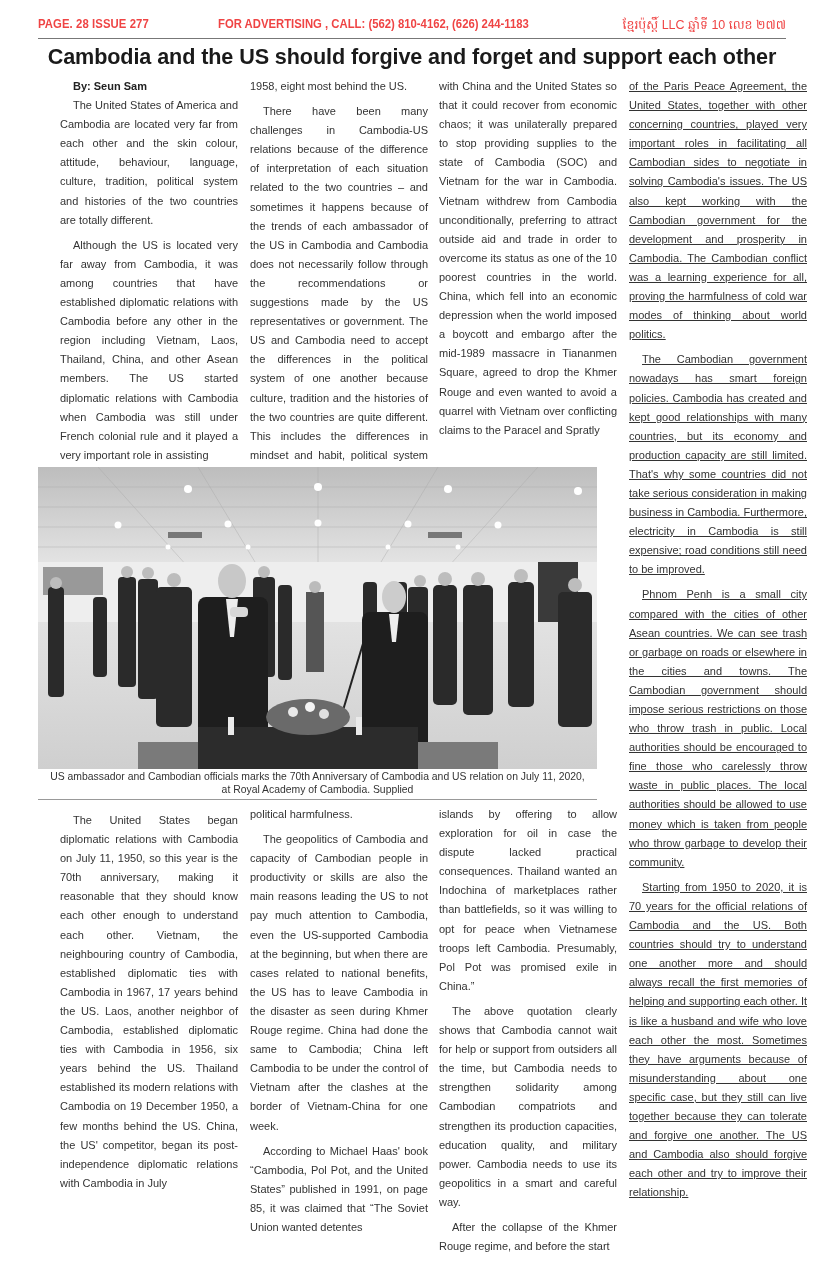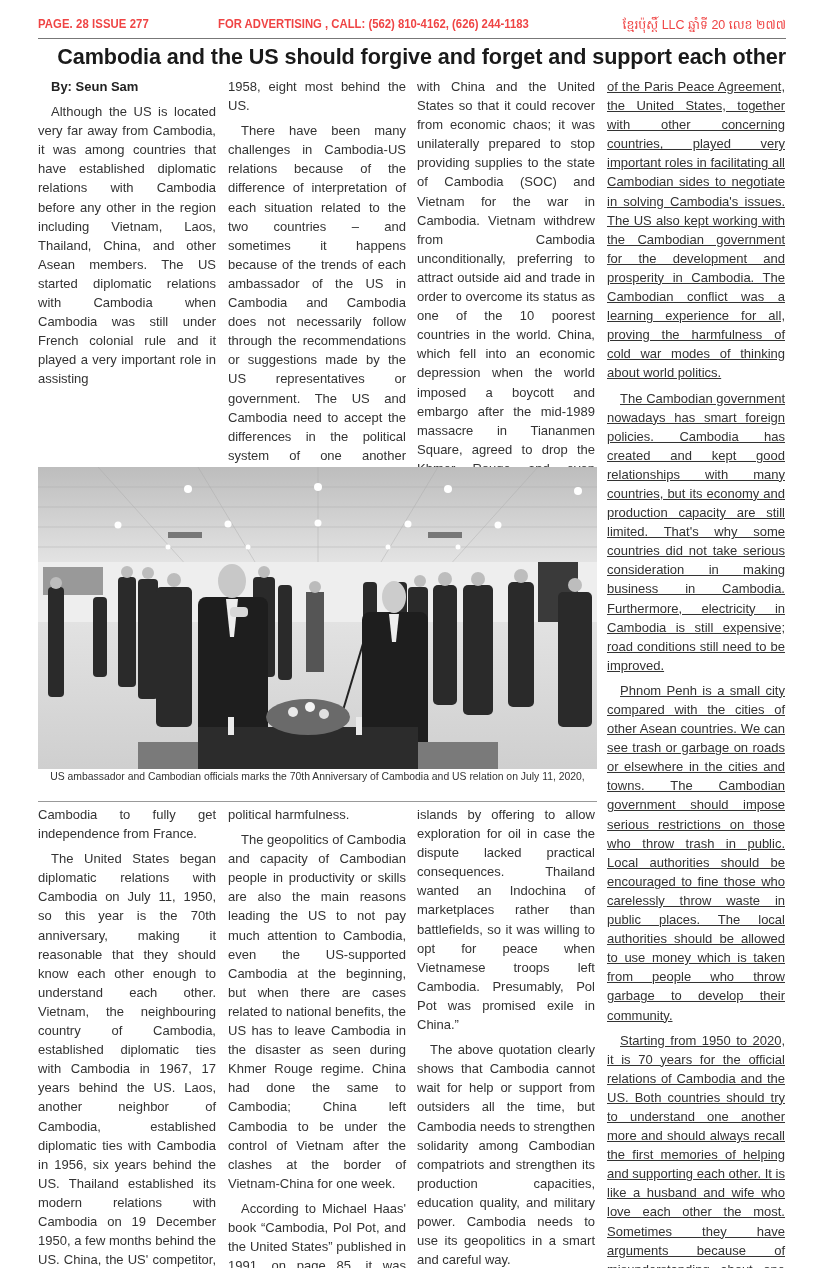--- a/index.html
+++ b/index.html
@@ -4,44 +4,45 @@
 <style>
   * { box-sizing: border-box; margin: 0; padding: 0; }
   html, body { width: 823px; height: 1268px; background: #ffffff; overflow: hidden; }
   body { position: relative; font-family: "Liberation Sans", sans-serif; color: #2a2a2a; }
 
   .header { position: absolute; left: 38px; top: 17px; width: 748px; height: 22px; border-bottom: 1px solid #777; display: flex; align-items: flex-start; padding-bottom: 4px; font-family: "Liberation Sans", sans-serif; font-size: 12.3px; color: #ef4444; }
   .header .page { font-weight: bold; letter-spacing: 0.1px; width: 180px; transform: scaleX(0.92); transform-origin: left; }
   .header .ad { font-weight: bold; flex: 1; transform: scaleX(0.92); transform-origin: left; margin-left: 0px; }
   .header .khmer { font-size: 12.5px; white-space: nowrap; text-align: right; }
 
-  .headline { position: absolute; left: 38px; top: 44px; width: 748px; text-align: right; font-family: "Liberation Sans", sans-serif; font-weight: bold; font-size: 21.6px; color: #1a1a1a; letter-spacing: -0.1px; white-space: nowrap; }
+  .headline { position: absolute; left: 38px; top: 44px; width: 748px; text-align: center; font-family: "Liberation Sans", sans-serif; font-weight: bold; font-size: 21.6px; color: #1a1a1a; letter-spacing: -0.1px; white-space: nowrap; }
 
-  .col { position: absolute; width: 178px; font-size: 13px; line-height: 19.1px; text-align: justify; color: #333; }
+  .col { position: absolute; width: 178px; font-size: 11px; line-height: 19.1px; text-align: justify; color: #333; margin-left: 22px; }
   .col p { text-indent: 13px; margin-bottom: 0; }
   .col p.noind { text-indent: 0; }
   .col p.gap { margin-top: 6px; }
   .byline { font-weight: bold; color: #222; text-indent: 13px; }
 
   .photo { position: absolute; left: 38px; top: 467px; width: 559px; height: 302px; overflow: hidden; background: #dcdcdc; }
-  .caption { position: absolute; left: 38px; top: 770px; width: 559px; text-align: center; font-size: 10.4px; line-height: 13px; color: #333; padding-bottom: 18px; border-bottom: 1px solid #999; }
+  .caption { position: absolute; left: 38px; top: 770px; width: 559px; text-align: center; font-size: 10.4px; line-height: 13px; color: #333; padding-bottom: 3px; border-bottom: 1px solid #999; }
 </style>
 </head>
 <body>
 
 <div class="header">
   <span class="page">PAGE. 28  ISSUE 277</span>
   <span class="ad">FOR ADVERTISING ,  CALL: (562) 810-4162, (626) 244-1183</span>
-  <span class="khmer">ខ្មែរប៉ុស្តិ៍ LLC ឆ្នាំទី 20  លេខ ២៧៧</span>
+  <span class="khmer">ខ្មែរប៉ុស្តិ៍ LLC ឆ្នាំទី 10  លេខ ២៧៧</span>
 </div>
 
 <h1 class="headline">Cambodia and the US should forgive and forget and support each other</h1>
 
 <div class="col" style="left:38px; top:77px;">
   <p class="byline">By: Seun Sam</p>
+  <p>The United States of America and Cambodia are located very far from each other and the skin colour, attitude, behaviour, language, culture, tradition, political system and histories of the two countries are totally different.</p>
   <p class="gap">Although the US is located very far away from Cambodia, it was among countries that have established diplomatic relations with Cambodia before any other in the region including Vietnam, Laos, Thailand, China, and other Asean members. The US started diplomatic relations with Cambodia when Cambodia was still under French colonial rule and it played a very important role in assisting</p>
 </div>
 
 <div class="col" style="left:228px; top:77px;">
   <p class="noind">1958, eight most behind the US.</p>
   <p class="gap">There have been many challenges in Cambodia-US relations because of the difference of interpretation of each situation related to the two countries – and sometimes it happens because of the trends of each ambassador of the US in Cambodia and Cambodia does not necessarily follow through the recommendations or suggestions made by the US representatives or government. The US and Cambodia need to accept the differences in the political system of one another because culture, tradition and the histories of the two countries are quite different. This includes the differences in mindset and habit, political system and</p>
 </div>
 
 <div class="col" style="left:417px; top:77px;">
   <p class="noind">with China and the United States so that it could recover from economic chaos; it was unilaterally prepared to stop providing supplies to the state of Cambodia (SOC) and Vietnam for the war in Cambodia. Vietnam withdrew from Cambodia unconditionally, preferring to attract outside aid and trade in order to overcome its status as one of the 10 poorest countries in the world. China, which fell into an economic depression when the world imposed a boycott and embargo after the mid-1989 massacre in Tiananmen Square, agreed to drop the Khmer Rouge and even wanted to avoid a quarrel with Vietnam over conflicting claims to the Paracel and Spratly</p>
@@ -147,24 +148,24 @@
     <circle cx="255" cy="245" r="5" fill="#e8e8e8"></circle>
       <circle cx="272" cy="240" r="5" fill="#f3f3f3"></circle>
       <circle cx="286" cy="247" r="5" fill="#e0e0e0"></circle>
     <rect x="190" y="250" width="6" height="18" fill="#eaeaea"></rect>
     <rect x="318" y="250" width="6" height="18" fill="#eaeaea"></rect>
   </svg>
 </div>
 
 <div class="caption">
   <div>US ambassador and Cambodian officials marks the 70th Anniversary of Cambodia and US relation on July 11, 2020,</div>
+  <div>at Royal Academy of Cambodia. Supplied</div>
 </div>
 
 <div class="col" style="left:38px; top:805px;">
-  <p class="noind">Cambodia to fully get independence from France.</p>
   <p class="gap">The United States began diplomatic relations with Cambodia on July 11, 1950, so this year is the 70th anniversary, making it reasonable that they should know each other enough to understand each other. Vietnam, the neighbouring country of Cambodia, established diplomatic ties with Cambodia in 1967, 17 years behind the US. Laos, another neighbor of Cambodia, established diplomatic ties with Cambodia in 1956, six years behind the US. Thailand established its modern relations with Cambodia on 19 December 1950, a few months behind the US. China, the US' competitor, began its post-independence diplomatic relations with Cambodia in July</p>
 </div>
 
 <div class="col" style="left:228px; top:805px;">
   <p class="noind">political harmfulness.</p>
   <p class="gap">The geopolitics of Cambodia and capacity of Cambodian people in productivity or skills are also the main reasons leading the US to not pay much attention to Cambodia, even the US-supported Cambodia at the beginning, but when there are cases related to national benefits, the US has to leave Cambodia in the disaster as seen during Khmer Rouge regime.  China had done the same to Cambodia; China left Cambodia to be under the control of Vietnam after the clashes at the border of Vietnam-China for one week.</p>
   <p class="gap">According to Michael Haas' book “Cambodia, Pol Pot, and the United States” published in 1991, on page 85, it was claimed that “The Soviet Union wanted detentes</p>
 </div>
 
 <div class="col" style="left:417px; top:805px;">

